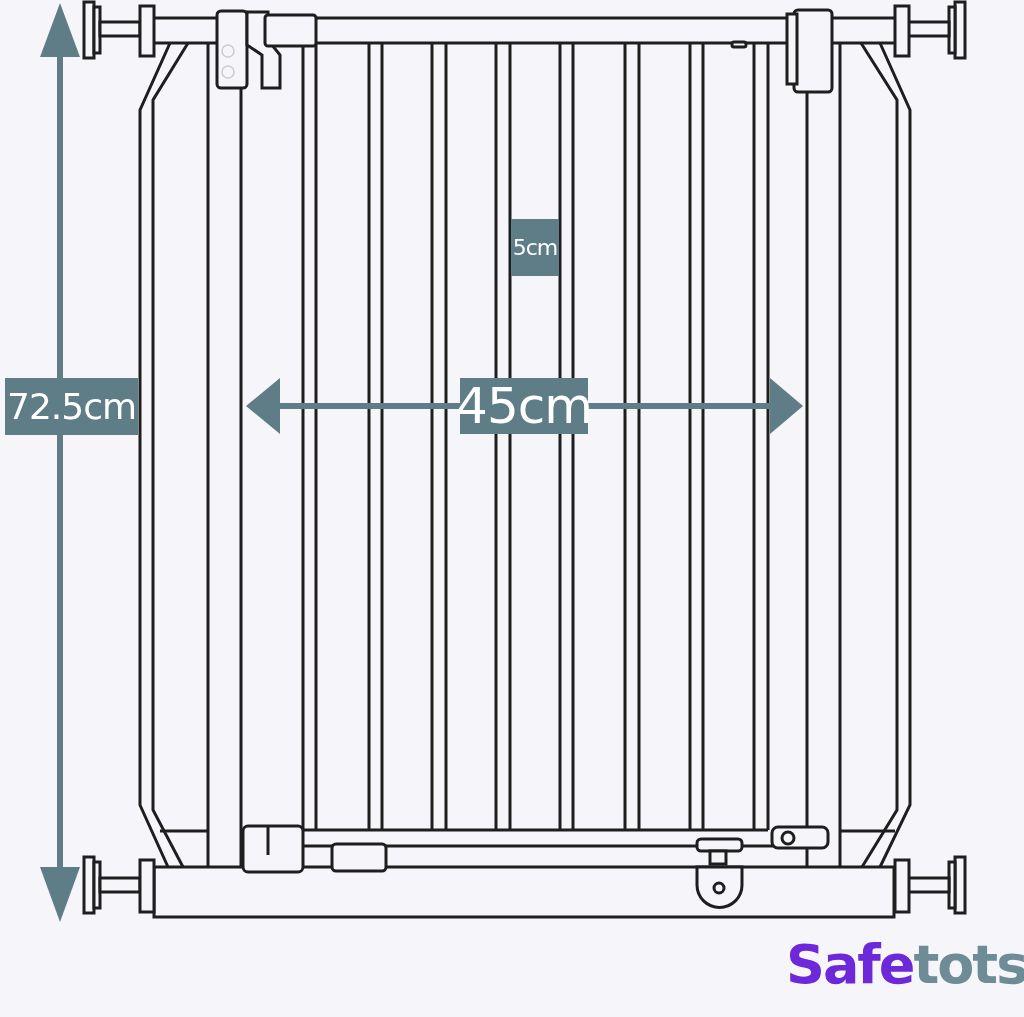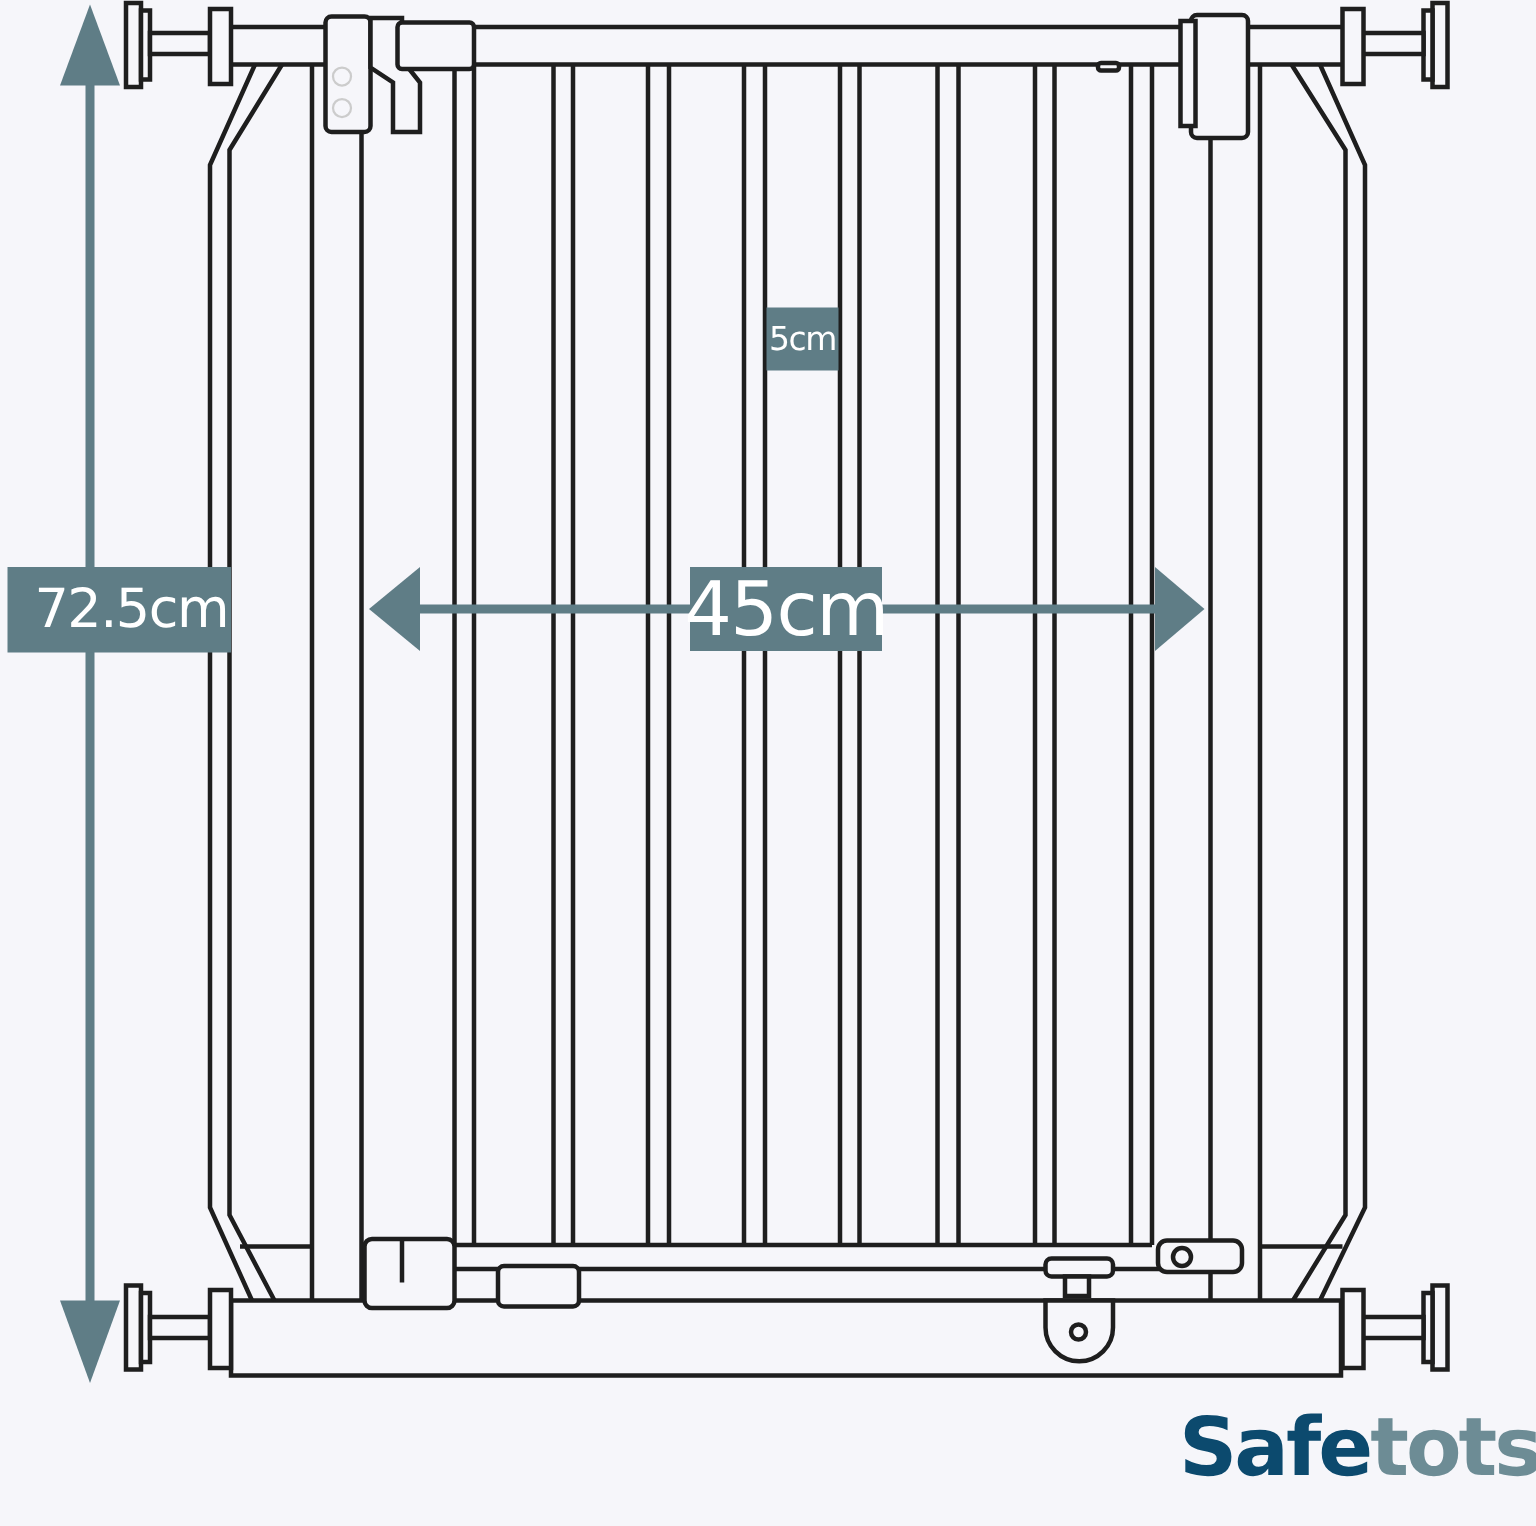--- a/index.html
+++ b/index.html
@@ -11,29 +11,29 @@
     }
     #diagram { position: absolute; left: 0; top: 0; width: 1024px; height: 1017px; }
     .label {
       position: absolute;
       background: #5f7d86;
       color: #ffffff;
       font-family: "DejaVu Sans", sans-serif;
       display: flex; align-items: center; justify-content: center;
       letter-spacing: -1px;
     }
-    #label-height { left: 5px; top: 378px; width: 133px; height: 57px; font-size: 36px; padding-left: 16px; }
+    #label-height { left: 5px; top: 378px; width: 133px; height: 57px; font-size: 36px; }
     #label-width { left: 460px; top: 378px; width: 128px; height: 56px; font-size: 50px; }
-    #label-gap { left: 511px; top: 205px; width: 48px; height: 42px; font-size: 22px; }
+    #label-gap { left: 511px; top: 219px; width: 48px; height: 57px; font-size: 22px; }
     .brand {
       position: absolute; left: 786px; top: 938px;
       font-family: "DejaVu Sans", sans-serif; font-weight: bold;
       font-size: 54px; letter-spacing: -2px; line-height: 1;
     }
-    .brand .b1 { color: #0c4a6e; }
+    .brand .b1 { color: #6d28d9; }
     .brand .b2 { color: #6d8c95; }
   </style>
 </head>
 <body>
 
 <svg id="diagram" viewBox="0 0 1024 1017" xmlns="http://www.w3.org/2000/svg">
   <g fill="none" stroke="#1e1e1e" stroke-width="3">
 
     <g>
       <line x1="150" y1="18" x2="900" y2="18"></line>

